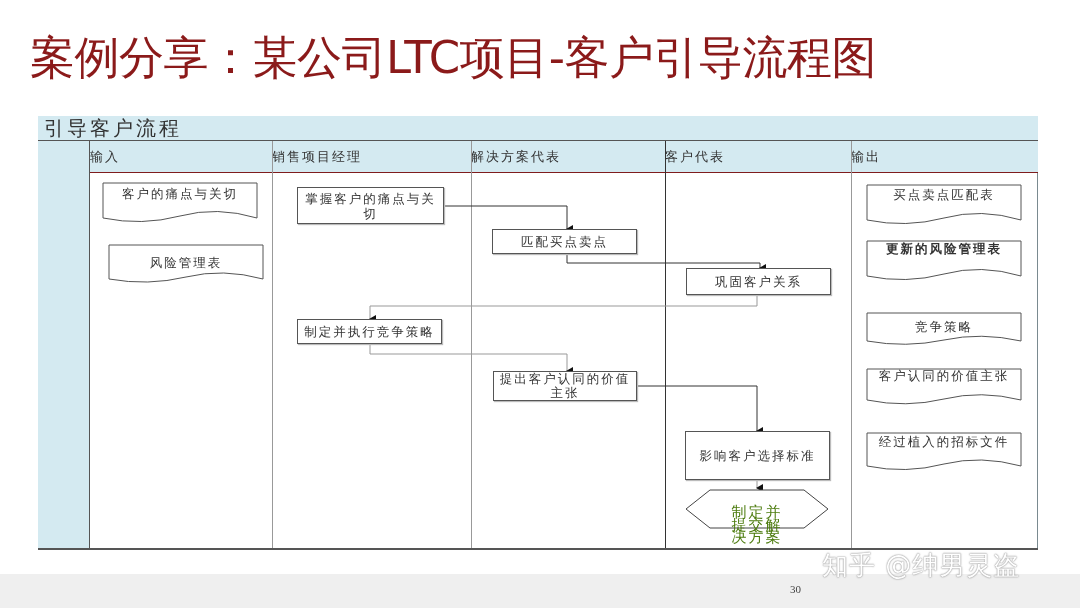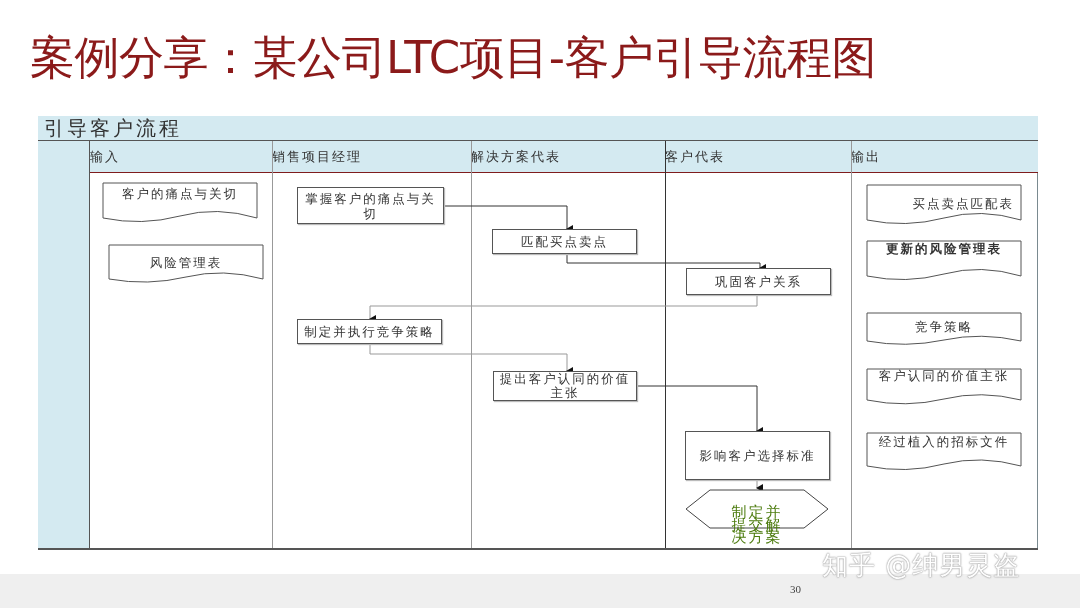--- a/index.html
+++ b/index.html
@@ -96,21 +96,21 @@
     <svg width="144" height="40">
         <polygon points="1,20 25,1 119,1 143,20 119,39 25,39" fill="#fff" stroke="#444"></polygon>
       </svg>
     <div class="txt" style="padding:1px 46px 0;box-sizing:border-box;line-height:12.5px;">制定并提交解决方案</div>
   </div>
 
   <div class="doc" style="left:828px;top:68px;width:156px;height:44px;">
     <svg width="156" height="44">
         <path d="M1,1 L155,1 L155,36 Q115,24 78,34 Q40,44 1,36 Z" fill="#fff" stroke="#555"></path>
       </svg>
-    <div class="txt" style="padding:12px 8px 0;text-align:right;">买点卖点匹配表</div>
+    <div class="txt" style="padding:3px 8px 0;">买点卖点匹配表</div>
   </div>
   <div class="doc" style="left:828px;top:124px;width:156px;height:44px;font-weight:bold;">
     <svg width="156" height="44">
         <path d="M1,1 L155,1 L155,36 Q115,24 78,34 Q40,44 1,36 Z" fill="#fff" stroke="#555"></path>
       </svg>
     <div class="txt" style="padding:1px 8px 0;">更新的风险管理表</div>
   </div>
   <div class="doc" style="left:828px;top:196px;width:156px;height:36px;">
     <svg width="156" height="36">
         <path d="M1,1 L155,1 L155,29 Q115,20 78,28 Q40,36 1,29 Z" fill="#fff" stroke="#555"></path>

